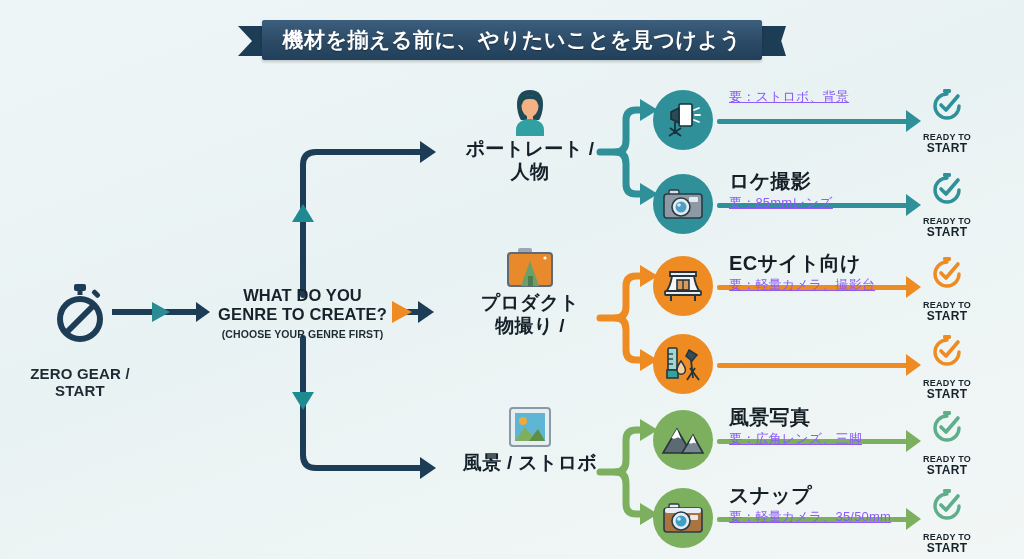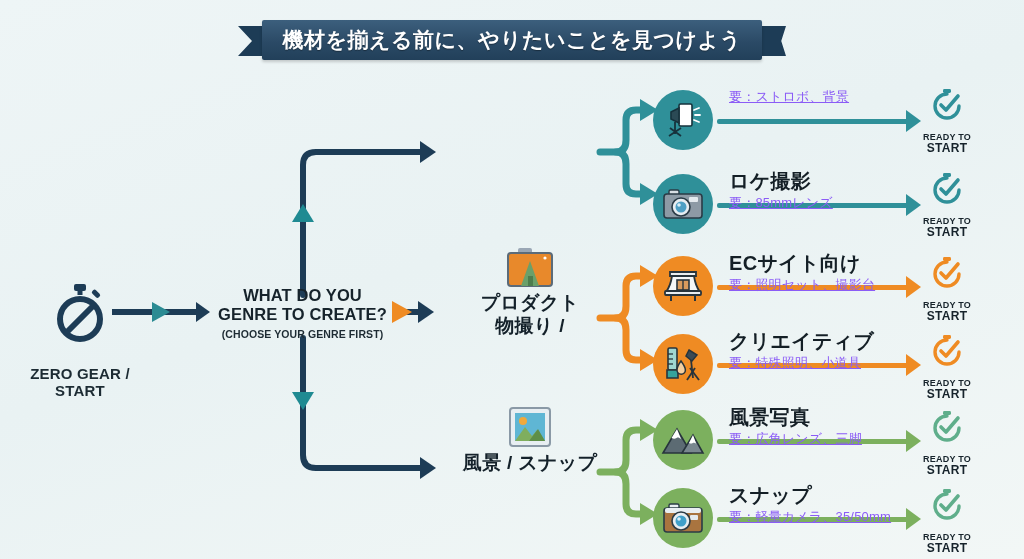--- a/index.html
+++ b/index.html
@@ -112,20 +112,33 @@
       <div>START</div>
     </div>
   </div>
 
   <div class="abs" id="question">
     <div class="q1">WHAT DO YOU</div>
     <div class="q1">GENRE TO CREATE?</div>
     <div class="q2">(CHOOSE YOUR GENRE FIRST)</div>
   </div>
 
+  <div class="abs genre" style="left:432px;top:86px;width:196px;">
+    <svg class="gicon" width="48" height="50" viewBox="0 0 48 50">
+      <path d="M24 4c-9 0-13 6-13 14 0 7 2 13 4 16h18c2-3 4-9 4-16C37 10 33 4 24 4z" fill="#1e4a58"></path>
+      <ellipse cx="24" cy="20" rx="8.5" ry="11" fill="#f4b183"></ellipse>
+      <path d="M15 12c3-4 15-4 18 0 1 3 .5 6-1 7-1-5-3-6-8-6s-7 1-8 6c-1.5-1-2-4-1-7z" fill="#1e4a58"></path>
+      <rect x="21" y="28" width="6" height="7" fill="#f4b183"></rect>
+      <path d="M24 33c-8 0-14 4-14 11v6h28v-6c0-7-6-11-14-11z" fill="#31a0a3"></path>
+    </svg>
+    <div class="glbl">
+      <div>ポートレート /</div>
+      <div>人物</div>
+    </div>
+  </div>
 
   <div class="abs genre" style="left:432px;top:246px;width:196px;">
     <svg class="gicon" width="52" height="44" viewBox="0 0 52 44">
       <rect x="14" y="2" width="14" height="6" rx="2" fill="#9aa7b5"></rect>
       <rect x="4" y="7" width="44" height="33" rx="3" fill="#e8892b" stroke="#5b6b79" stroke-width="2"></rect>
       <path d="M26 15l9 25H17z" fill="#6aa06a"></path>
       <rect x="24" y="30" width="5" height="10" fill="#4d7d4d"></rect>
       <circle cx="41" cy="12" r="1.6" fill="#ffffff"></circle>
     </svg>
     <div class="glbl">
@@ -136,21 +149,21 @@
 
   <div class="abs genre" style="left:432px;top:406px;width:196px;">
     <svg class="gicon" width="46" height="44" viewBox="0 0 46 44">
       <rect x="3" y="2" width="40" height="38" rx="3" fill="#e7eef2" stroke="#8a99a6" stroke-width="2"></rect>
       <rect x="8" y="7" width="30" height="28" fill="#5fb6d4"></rect>
       <circle cx="16" cy="15" r="4" fill="#f0a93c"></circle>
       <path d="M8 35l10-14 7 9 5-6 8 11z" fill="#7fae5e"></path>
       <path d="M22 35l9-12 7 12z" fill="#5e8f47"></path>
     </svg>
     <div class="glbl">
-      <div>風景 / スナップ</div>
+      <div>風景 / ストロボ</div>
     </div>
   </div>
 
   <svg class="abs" style="left:598px;top:96px;" width="62" height="112">
     <path d="M2,56 L18,56 Q28,56 28,44 L28,24 Q28,14 38,14 L44,14" fill="none" stroke="#2f9099" stroke-width="7" stroke-linecap="round"></path>
     <path d="M18,56 Q28,56 28,68 L28,88 Q28,98 38,98 L44,98" fill="none" stroke="#2f9099" stroke-width="7" stroke-linecap="round"></path>
     <polygon points="42,3 60,14 42,25" fill="#2f9099"></polygon>
     <polygon points="42,87 60,98 42,109" fill="#2f9099"></polygon>
   </svg>
 
@@ -234,21 +247,21 @@
         <line x1="8" y1="27" x2="8" y2="33" stroke="#27343c" stroke-width="2"></line>
         <line x1="32" y1="27" x2="32" y2="33" stroke="#27343c" stroke-width="2"></line>
         <rect x="14" y="12" width="12" height="10" fill="#d89a5c" stroke="#27343c" stroke-width="1.6"></rect>
         <line x1="20" y1="12" x2="20" y2="22" stroke="#27343c" stroke-width="1.4"></line>
       </svg>
     </div>
     <div class="rline" style="width:192px;background:#ef8b23;"></div>
     <div class="rhead" style="left:253px;border-left:15px solid #ef8b23;"></div>
     <div class="txt">
       <div class="title">ECサイト向け</div>
-      <div class="req">要：照明セット、撮影台</div>
+      <div class="req">要：軽量カメラ、撮影台</div>
     </div>
   </div>
   <div class="ready" style="left:908px;top:256px;">
     <svg width="34" height="34" viewBox="0 0 34 34" style="margin:0 auto;">
       <rect x="13" y="1" width="8" height="4" rx="1.4" fill="#ef8b23"></rect>
       <path d="M17 6a12 12 0 1 0 12 12" fill="none" stroke="#ef8b23" stroke-width="3.4" stroke-linecap="round"></path>
       <polyline points="11,17 16,22 28,8" fill="none" stroke="#ef8b23" stroke-width="3.6" stroke-linecap="round" stroke-linejoin="round"></polyline>
     </svg>
     <div class="r1">READY TO</div>
     <div class="r2">START</div>
@@ -264,24 +277,20 @@
         <path d="M4 25h11v8H4z" fill="#35a39b" stroke="#27343c" stroke-width="1.6"></path>
         <path d="M18 16c-3 4-4 7-4 9a4.2 4.2 0 0 0 8.4 0c0-2-1.4-5-4.4-9z" fill="#f4cfa0" stroke="#27343c" stroke-width="1.5"></path>
         <path d="M26 5l8 5-5 6-6-5z" fill="#3a4a55" stroke="#27343c" stroke-width="1.5"></path>
         <line x1="28" y1="15" x2="30" y2="33" stroke="#27343c" stroke-width="1.8"></line>
         <line x1="24" y1="35" x2="32" y2="23" stroke="#27343c" stroke-width="1.8"></line>
         <line x1="36" y1="35" x2="27" y2="23" stroke="#27343c" stroke-width="1.8"></line>
       </svg>
     </div>
     <div class="rline" style="width:192px;background:#ef8b23;"></div>
     <div class="rhead" style="left:253px;border-left:15px solid #ef8b23;"></div>
-    <div class="txt">
-      <div class="title">クリエイティブ</div>
-      <div class="req">要：特殊照明、小道具</div>
-    </div>
   </div>
   <div class="ready" style="left:908px;top:334px;">
     <svg width="34" height="34" viewBox="0 0 34 34" style="margin:0 auto;">
       <rect x="13" y="1" width="8" height="4" rx="1.4" fill="#ef8b23"></rect>
       <path d="M17 6a12 12 0 1 0 12 12" fill="none" stroke="#ef8b23" stroke-width="3.4" stroke-linecap="round"></path>
       <polyline points="11,17 16,22 28,8" fill="none" stroke="#ef8b23" stroke-width="3.6" stroke-linecap="round" stroke-linejoin="round"></polyline>
     </svg>
     <div class="r1">READY TO</div>
     <div class="r2">START</div>
   </div>

